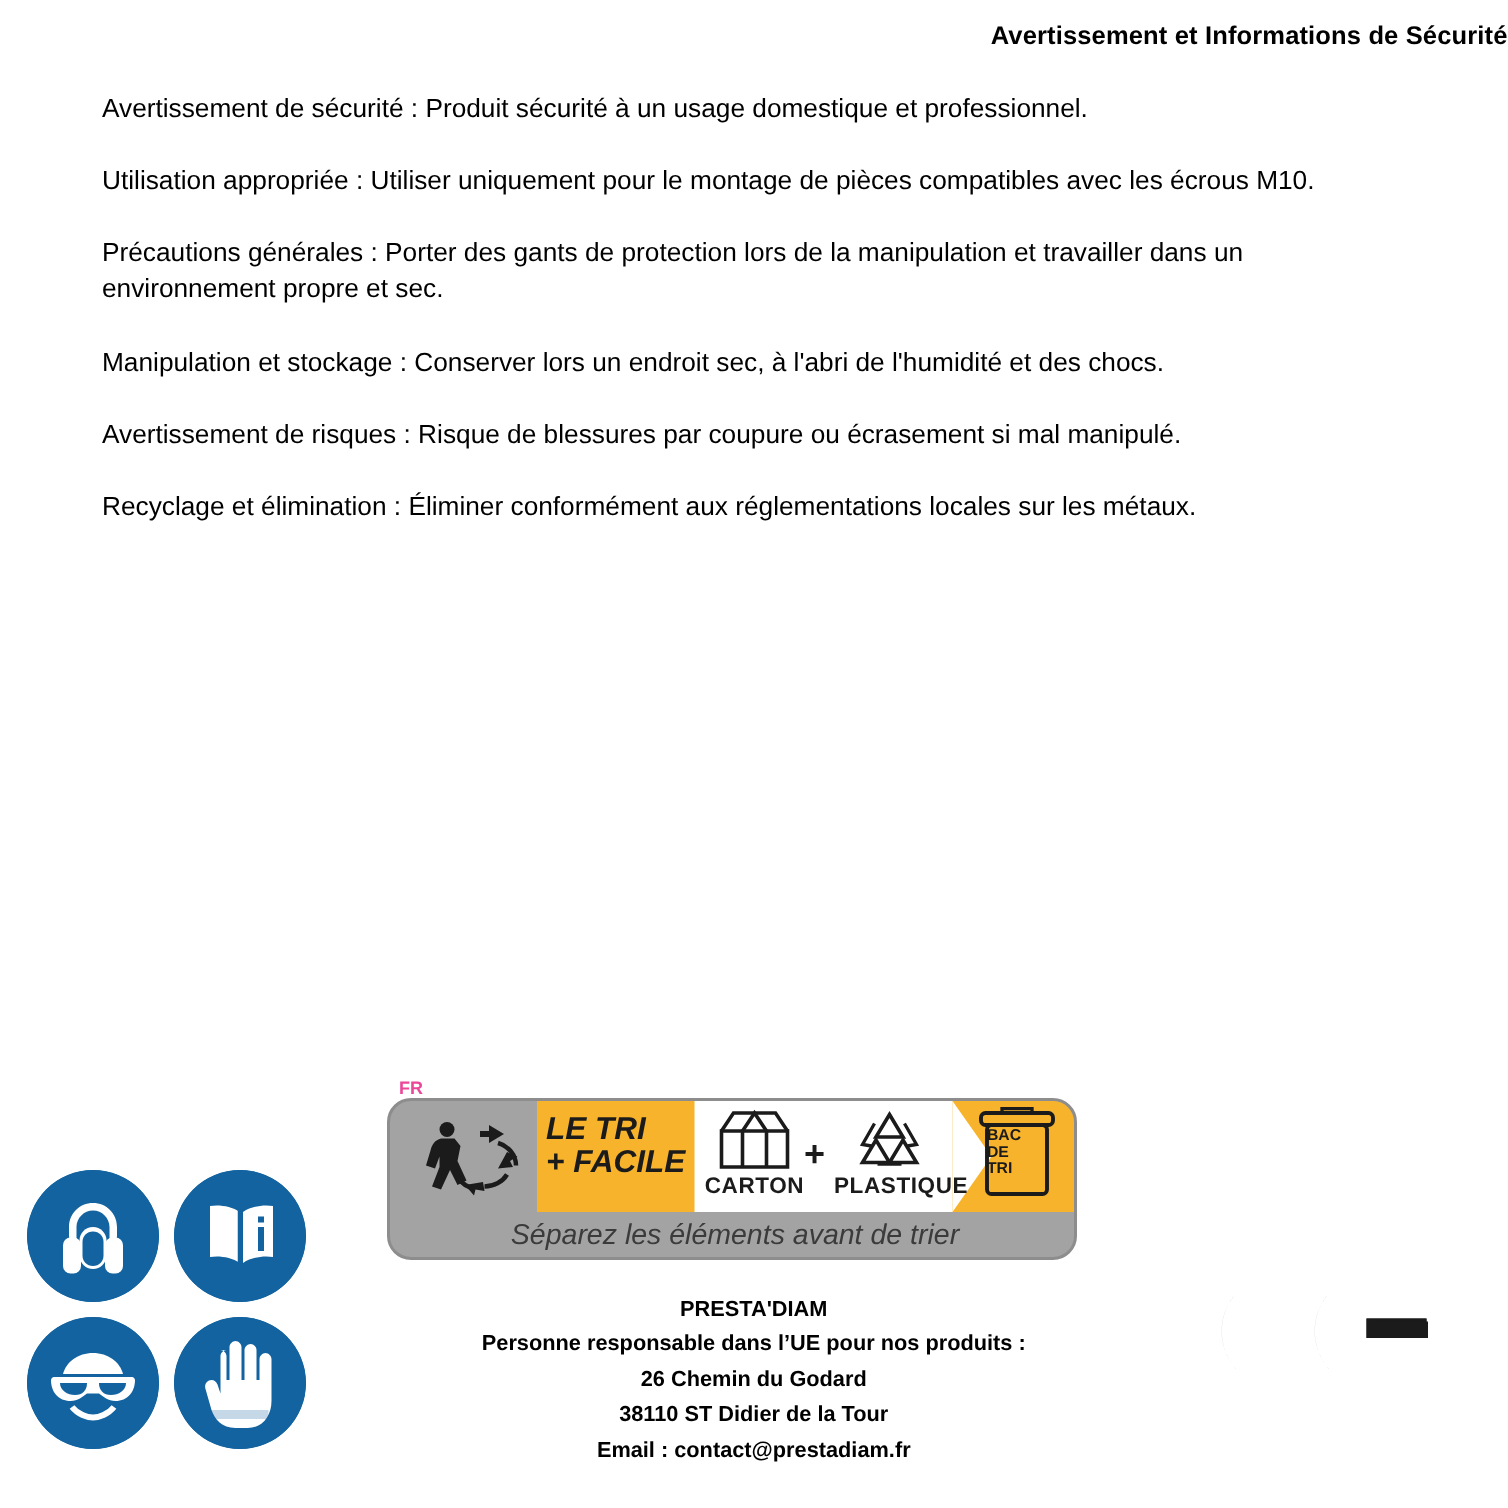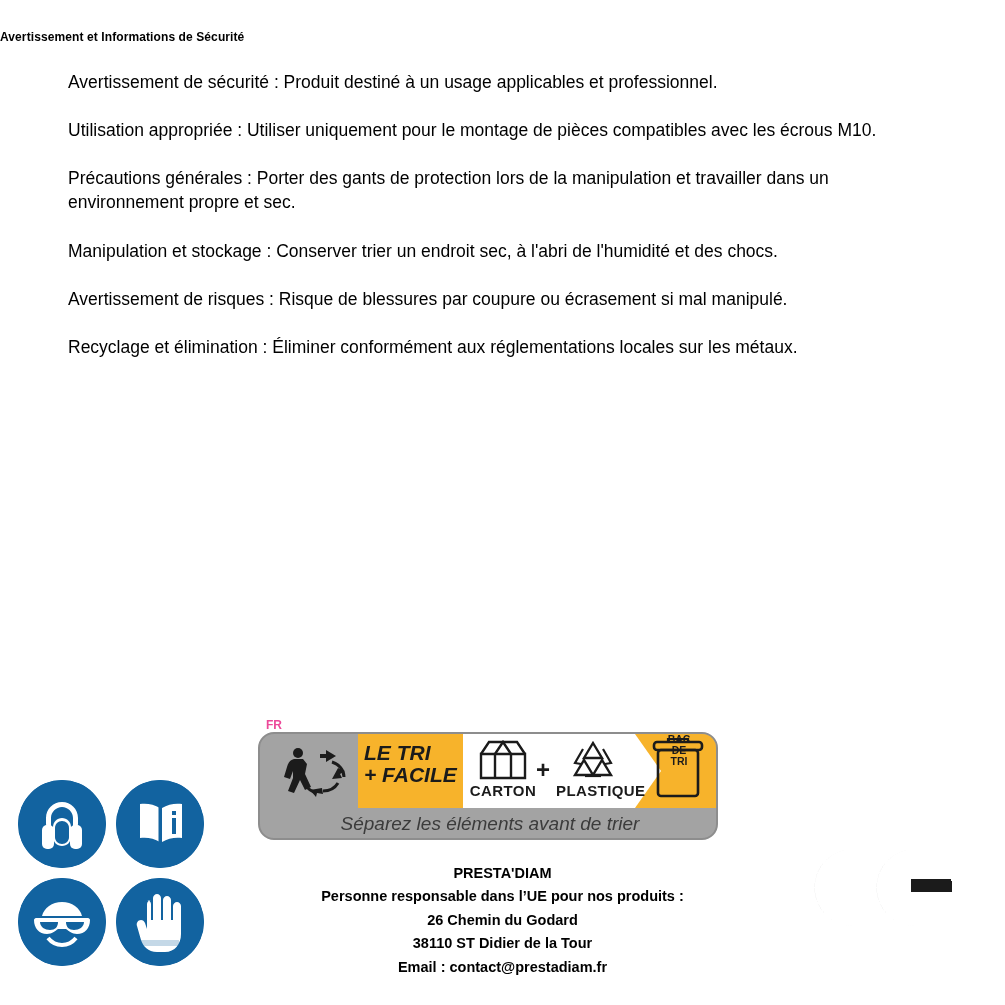--- a/index.html
+++ b/index.html
@@ -8,24 +8,24 @@
     width: 1005px;
     height: 1005px;
     background: #ffffff;
     font-family: "Liberation Sans", sans-serif;
     color: #000000;
     position: relative;
     overflow: hidden;
   }
 
   .page-title {
-    text-align: left;
-    font-size: 12px;
-    font-weight: bold;
-    padding-top: 30px;
+    text-align: right;
+    font-size: 17px;
+    font-weight: bold;
+    padding-top: 14px;
     letter-spacing: 0.1px;
   }
 
   .body-text {
     margin-top: 26px;
     padding: 0 68px 0 68px;
   }
   .para {
     font-size: 17.5px;
     line-height: 1.38;
@@ -163,26 +163,25 @@
   .bac {
     position: absolute;
     left: 384px;
     top: 4px;
     width: 68px;
     text-align: center;
   }
   .bac-text {
     position: absolute;
     left: 398px;
-    top: 0;
+    top: 18px;
     width: 42px;
     font-size: 10.5px;
     font-weight: bold;
     line-height: 1.05;
-    text-align: center;
     color: #1b1b1b;
   }
   .triman-foot {
     position: absolute;
     left: 0;
     top: 74px;
     width: 460px;
     height: 32px;
     display: flex;
     align-items: center;
@@ -212,24 +211,24 @@
     width: 160px;
     height: 105px;
   }
 </style>
 </head>
 <body>
 
 <div class="page-title">Avertissement et Informations de Sécurité</div>
 
 <div class="body-text">
-  <p class="para">Avertissement de sécurité : Produit destiné à un usage applicables et professionnel.</p>
+  <p class="para">Avertissement de sécurité : Produit sécurité à un usage domestique et professionnel.</p>
   <p class="para">Utilisation appropriée : Utiliser uniquement pour le montage de pièces compatibles avec les écrous M10.</p>
   <p class="para">Précautions générales : Porter des gants de protection lors de la manipulation et travailler dans un environnement propre et sec.</p>
-  <p class="para">Manipulation et stockage : Conserver trier un endroit sec, à l'abri de l'humidité et des chocs.</p>
+  <p class="para">Manipulation et stockage : Conserver lors un endroit sec, à l'abri de l'humidité et des chocs.</p>
   <p class="para">Avertissement de risques : Risque de blessures par coupure ou écrasement si mal manipulé.</p>
   <p class="para">Recyclage et élimination : Éliminer conformément aux réglementations locales sur les métaux.</p>
 </div>
 
 <div class="bottom">
 
   <div class="picto-grid">
 
     <div class="picto p1">
       <svg width="88" height="88" viewBox="0 0 88 88" aria-hidden="true">

